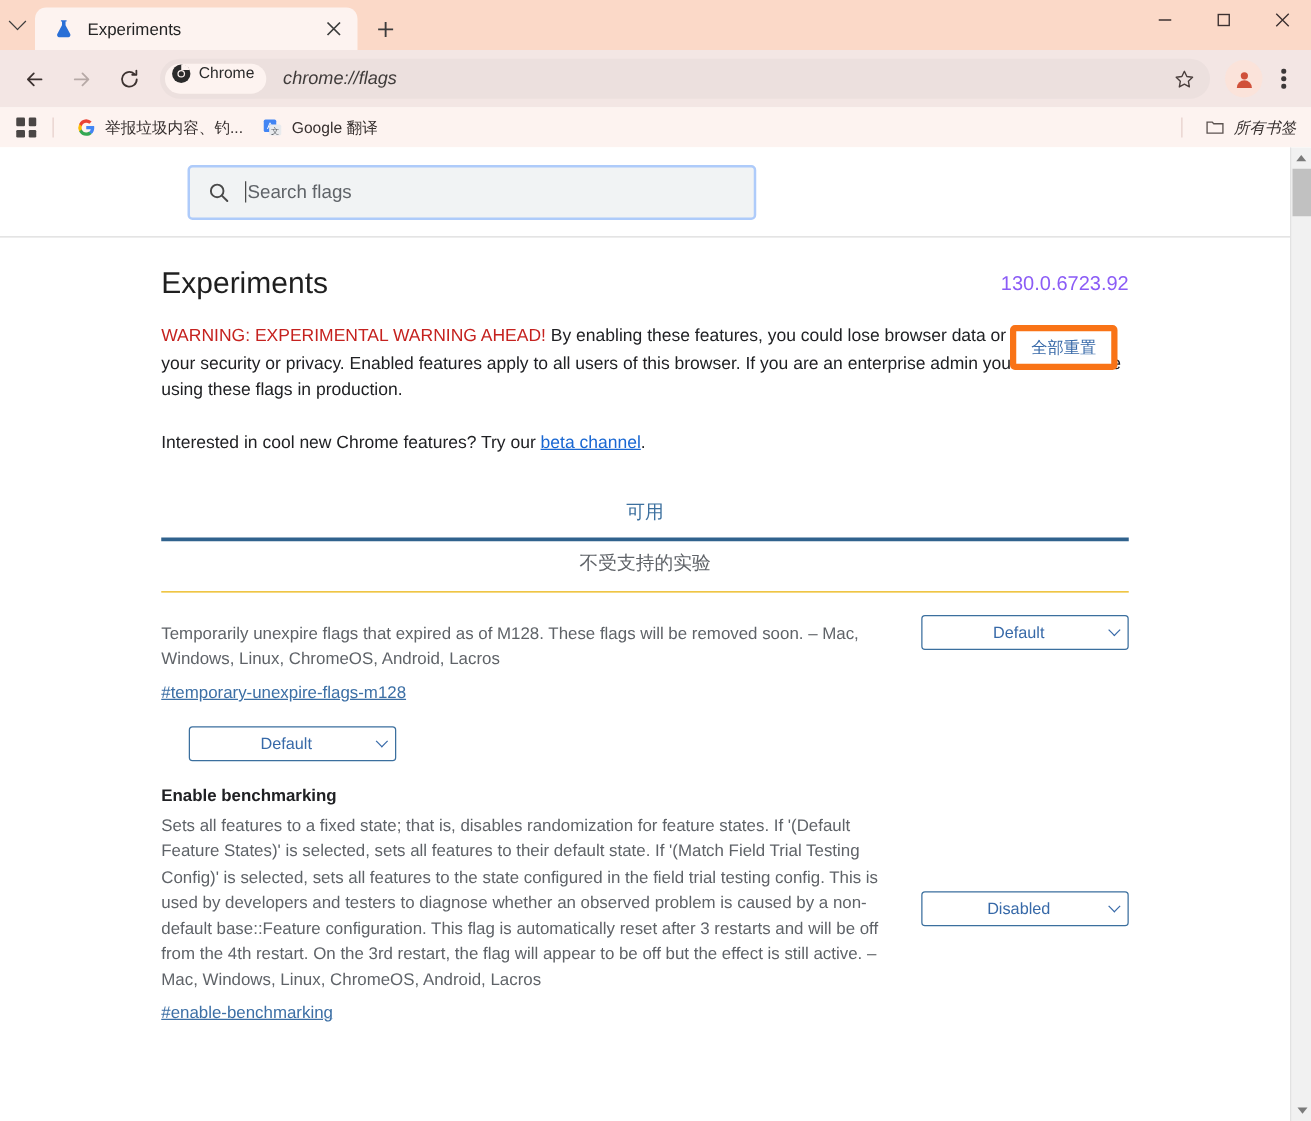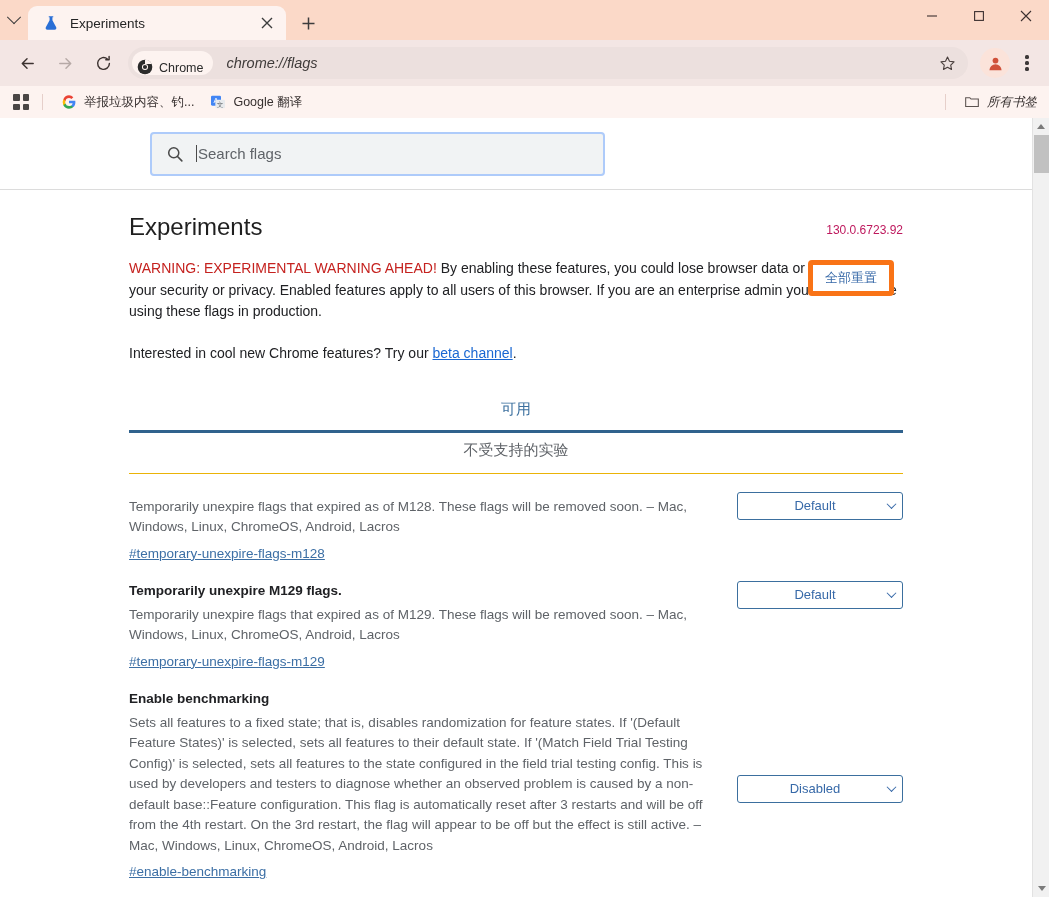--- a/index.html
+++ b/index.html
@@ -101,21 +101,21 @@
     align-items: center;
     padding: 0 6px 0 4px;
     margin: 0 6px;
     min-width: 0;
   }
   .chrome-chip {
     height: 24px;
     background: #fdf3f0;
     border-radius: 12px;
     display: flex;
-    align-items: flex-end;
+    align-items: flex-start;
     padding: 0 10px 0 5px;
     flex: 0 0 auto;
   }
   .chrome-chip-logo { width: 16px; height: 16px; margin-right: 6px; }
   .chrome-chip-text { font-size: 12.5px; color: #2b2b2b; }
   .omnibox-url {
     margin-left: 13px;
     font-size: 14.5px;
     color: #3f3b3a;
     white-space: nowrap;
@@ -269,22 +269,22 @@
     padding-top: 24px;
   }
   .exp-title {
     font-size: 24px;
     font-weight: 400;
     color: #1f1f1f;
     flex: 1 1 auto;
     line-height: 1.1;
   }
   .exp-version {
-    font-size: 12px;
-    color: #be185d;
+    font-size: 16px;
+    color: #8b5cf6;
     padding-bottom: 3px;
   }
   .warning-p {
     margin: 18px 0 0 0;
     font-size: 14px;
     line-height: 21.5px;
     color: #202124;
     max-width: 772px;
   }
   .warning-strong { color: #c5221f; }
@@ -602,25 +602,20 @@
           <div class="flag-select">
             <span class="flag-select-label">Default</span>
             <span class="sel-chev">
                 <i></i>
               </span>
           </div>
         </div>
       </div>
 
       <div class="flag-row">
-        <div class="flag-main">
-          <div class="flag-name">Temporarily unexpire M129 flags.</div>
-          <div class="flag-desc narrow">Temporarily unexpire flags that expired as of M129. These flags will be removed soon. – Mac, Windows, Linux, ChromeOS, Android, Lacros</div>
-          <a class="flag-perm" href="#">#temporary-unexpire-flags-m129</a>
-        </div>
         <div class="flag-select-col">
           <div class="flag-select">
             <span class="flag-select-label">Default</span>
             <span class="sel-chev">
                 <i></i>
               </span>
           </div>
         </div>
       </div>
 

